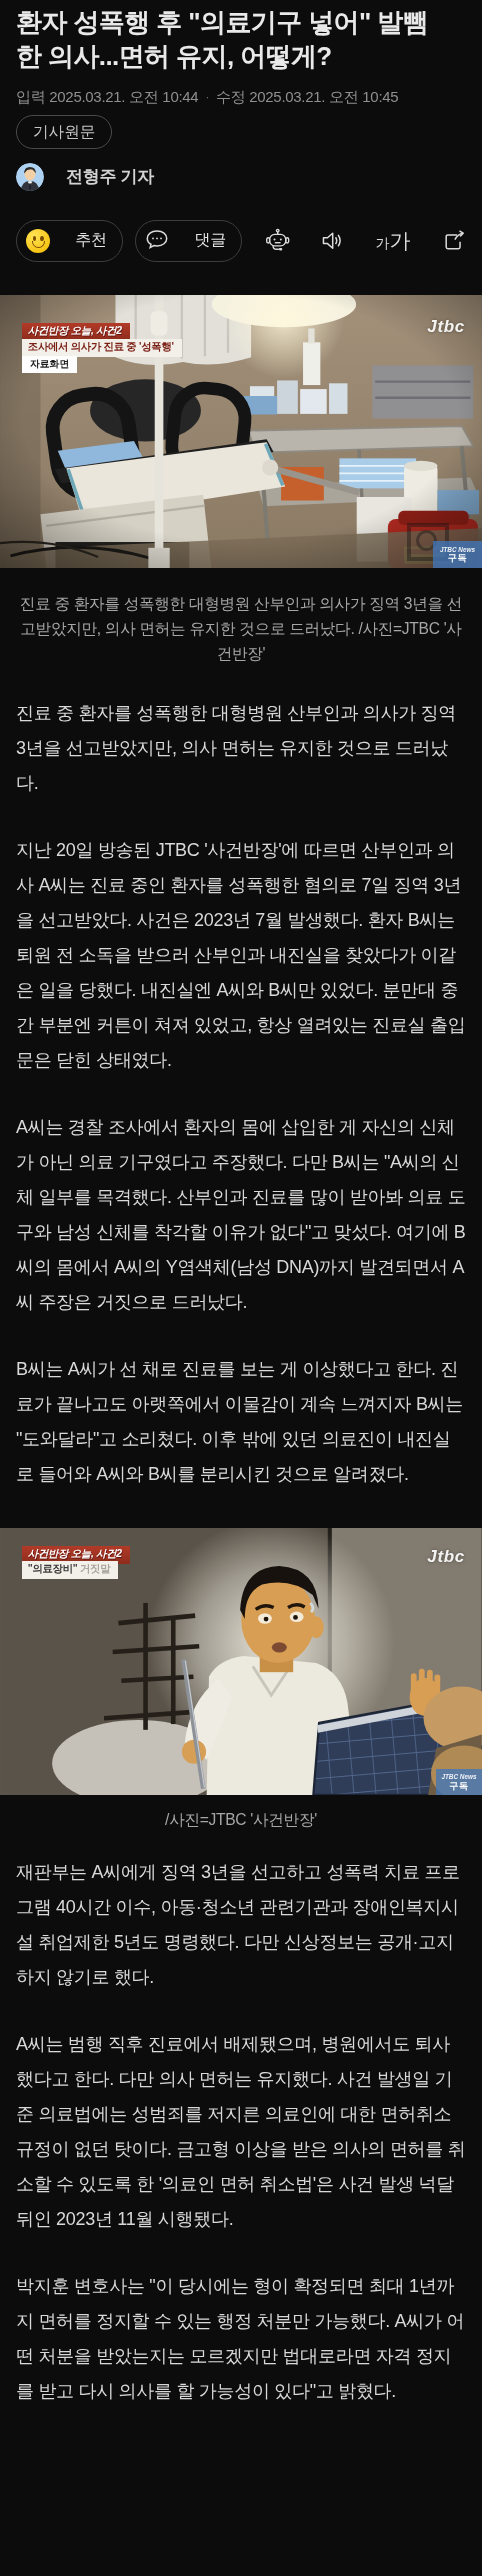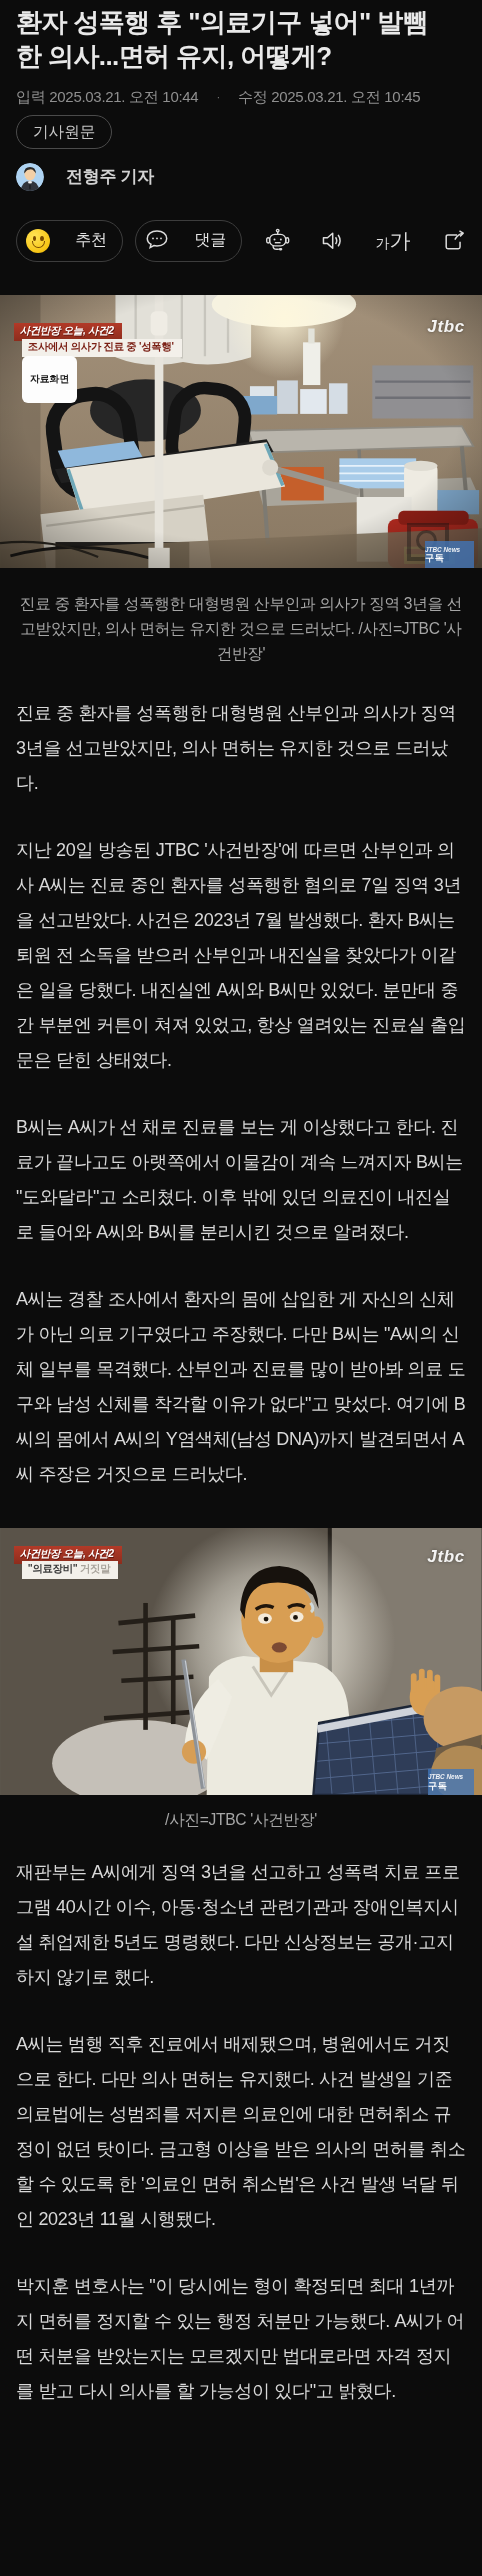--- a/index.html
+++ b/index.html
@@ -11,21 +11,21 @@
   }
   
   h1.title{
     margin:4.6px 16px 0 16px;padding-right:15px;
     font-size:26px;line-height:34px;font-weight:700;
     color:#e9e9e9;letter-spacing:-0.6px;
   }
   .meta{
     margin:14px 16px 0;
     font-size:15px;line-height:19.6px;color:#8f8f8f;letter-spacing:-0.3px;
-    display:flex;align-items:center;gap:18px;
+    display:flex;align-items:center;gap:7px;
   }
   .meta .dot{font-size:11.6px;color:#6f6f6f;}
   .orig-btn{
     display:inline-block;margin:9.2px 0 0 16px;
     padding:5.2px 16px;border:1.2px solid #4b4b4b;border-radius:18.5px;
     font-size:15.6px;color:#c6c6c6;background:transparent;
   }
   .reporter{
     margin:14px 16px 0;display:flex;align-items:center;gap:22px;
   }
@@ -60,45 +60,45 @@
   .icon-group svg{display:block;}
   .font-size-icon{display:flex;align-items:baseline;color:#dcdcdc;line-height:1;}
   .font-size-icon .small{font-size:14px;}
   .font-size-icon .large{font-size:21px;font-weight:400;}
   
   .figure{position:relative;width:482px;margin-top:33px;overflow:hidden;background:#000;}
   .figure svg{display:block;}
   .fig1{height:273px;}
   .fig2{height:267px;margin-top:36px;}
   .banner-red{
-    position:absolute;left:14px;
+    position:absolute;left:22px;
     background:linear-gradient(180deg,#b23a28,#8d2c1c);
     color:#fff;font-style:italic;font-weight:700;font-size:10.4px;
     padding:1.7px 8px 2.3px 5.8px;letter-spacing:-0.3px;white-space:nowrap;
     text-shadow:0.6px 0.6px 0.6px rgba(60,0,0,.6);
   }
   .banner-white{
     position:absolute;left:22px;
     background:#f3f0ea;color:#7a1f14;font-weight:700;font-size:10.4px;
     padding:1.7px 8px 2.3px 5.8px;letter-spacing:-0.3px;white-space:nowrap;
   }
   .banner-white .fade{color:#a9a49c;font-weight:700;}
   .fig-tag{
     position:absolute;left:22px;background:#fdfdfd;color:#1e1e1e;
-    font-size:9.8px;font-weight:700;padding:17px 8px;white-space:nowrap;border-radius:6px;
+    font-size:9.8px;font-weight:700;padding:2px 8px;white-space:nowrap;
   }
   .fig-logo{
     position:absolute;right:17.3px;color:rgba(255,255,255,.92);
     font-style:italic;font-weight:700;font-size:17px;letter-spacing:0.6px;
     text-shadow:0 0 3.5px rgba(0,0,0,.4);
   }
   .subscribe{
-    position:absolute;right:8px;bottom:0;width:49px;height:26.6px;
+    position:absolute;right:0;bottom:0;width:49px;height:26.6px;
     background:rgba(64,118,186,.78);color:#fff;
-    display:flex;flex-direction:column;justify-content:center;
+    display:flex;flex-direction:column;align-items:center;justify-content:center;
     line-height:1.1;
   }
   .subscribe .mini{font-size:6.4px;font-style:italic;font-weight:700;opacity:.9;}
   .subscribe .label{font-size:9.2px;font-weight:700;letter-spacing:0.6px;}
   .watermark{
     position:absolute;right:33px;bottom:7px;width:42px;height:38px;
     border:4px solid rgba(20,20,20,.42);box-sizing:border-box;
   }
   .watermark:before{
     content:"";position:absolute;left:4.6px;top:3.5px;width:15px;height:15px;
@@ -293,22 +293,22 @@
       <span class="label">구독</span>
     </div>
   </div>
   <figcaption>진료 중 환자를 성폭행한 대형병원 산부인과 의사가 징역 3년을 선고받았지만, 의사 면허는 유지한 것으로 드러났다. /사진=JTBC '사건반장'</figcaption>
 </figure>
 
 
 <article>
   <p class="lead">진료 중 환자를 성폭행한 대형병원 산부인과 의사가 징역 3년을 선고받았지만, 의사 면허는 유지한 것으로 드러났다.</p>
   <p>지난 20일 방송된 JTBC '사건반장'에 따르면 산부인과 의사 A씨는 진료 중인 환자를 성폭행한 혐의로 7일 징역 3년을 선고받았다. 사건은 2023년 7월 발생했다. 환자 B씨는 퇴원 전 소독을 받으러 산부인과 내진실을 찾았다가 이같은 일을 당했다. 내진실엔 A씨와 B씨만 있었다. 분만대 중간 부분엔 커튼이 쳐져 있었고, 항상 열려있는 진료실 출입문은 닫힌 상태였다.</p>
+  <p>A씨는 경찰 조사에서 환자의 몸에 삽입한 게 자신의 신체가 아닌 의료 기구였다고 주장했다. 다만 B씨는 "A씨의 신체 일부를 목격했다. 산부인과 진료를 많이 받아봐 의료 도구와 남성 신체를 착각할 이유가 없다"고 맞섰다. 여기에 B씨의 몸에서 A씨의 Y염색체(남성 DNA)까지 발견되면서 A씨 주장은 거짓으로 드러났다.</p>
   <p>B씨는 A씨가 선 채로 진료를 보는 게 이상했다고 한다. 진료가 끝나고도 아랫쪽에서 이물감이 계속 느껴지자 B씨는 "도와달라"고 소리쳤다. 이후 밖에 있던 의료진이 내진실로 들어와 A씨와 B씨를 분리시킨 것으로 알려졌다.</p>
-  <p>A씨는 경찰 조사에서 환자의 몸에 삽입한 게 자신의 신체가 아닌 의료 기구였다고 주장했다. 다만 B씨는 "A씨의 신체 일부를 목격했다. 산부인과 진료를 많이 받아봐 의료 도구와 남성 신체를 착각할 이유가 없다"고 맞섰다. 여기에 B씨의 몸에서 A씨의 Y염색체(남성 DNA)까지 발견되면서 A씨 주장은 거짓으로 드러났다.</p>
 </article>
 
 
 <figure style="margin:0;">
   <div class="figure fig2">
     <svg width="482" height="267" viewBox="0 0 835 463">
       <defs>
         <radialGradient id="spot2" cx="0.5" cy="0.5" r="0.5">
           <stop offset="0" stop-color="#f5f2e6" stop-opacity="0.9"></stop>
           <stop offset="0.6" stop-color="#f5f2e6" stop-opacity="0.45"></stop>
@@ -375,19 +375,19 @@
       <span class="mini">JTBC News</span>
       <span class="label">구독</span>
     </div>
   </div>
   <figcaption class="fig2-caption">/사진=JTBC '사건반장'</figcaption>
 </figure>
 
 
 <article>
   <p class="after-caption">재판부는 A씨에게 징역 3년을 선고하고 성폭력 치료 프로그램 40시간 이수, 아동·청소년 관련기관과 장애인복지시설 취업제한 5년도 명령했다. 다만 신상정보는 공개·고지하지 않기로 했다.</p>
-  <p>A씨는 범행 직후 진료에서 배제됐으며, 병원에서도 거짓으로 한다. 다만 의사 면허는 유지했다. 사건 발생일 기준 의료법에는 성범죄를 저지른 의료인에 대한 면허취소 규정이 없던 탓이다. 금고형 이상을 받은 의사의 면허를 취소할 수 있도록 한 '의료인 면허 취소법'은 사건 발생 넉달 뒤인 2023년 11월 시행됐다.</p>
+  <p>A씨는 범행 직후 진료에서 배제됐으며, 병원에서도 퇴사했다고 한다. 다만 의사 면허는 유지했다. 사건 발생일 기준 의료법에는 성범죄를 저지른 의료인에 대한 면허취소 규정이 없던 탓이다. 금고형 이상을 받은 의사의 면허를 취소할 수 있도록 한 '의료인 면허 취소법'은 사건 발생 넉달 뒤인 2023년 11월 시행됐다.</p>
   <p>박지훈 변호사는 "이 당시에는 형이 확정되면 최대 1년까지 면허를 정지할 수 있는 행정 처분만 가능했다. A씨가 어떤 처분을 받았는지는 모르겠지만 법대로라면 자격 정지를 받고 다시 의사를 할 가능성이 있다"고 밝혔다.</p>
 </article>
 
 
 
 
 
 </body></html>

